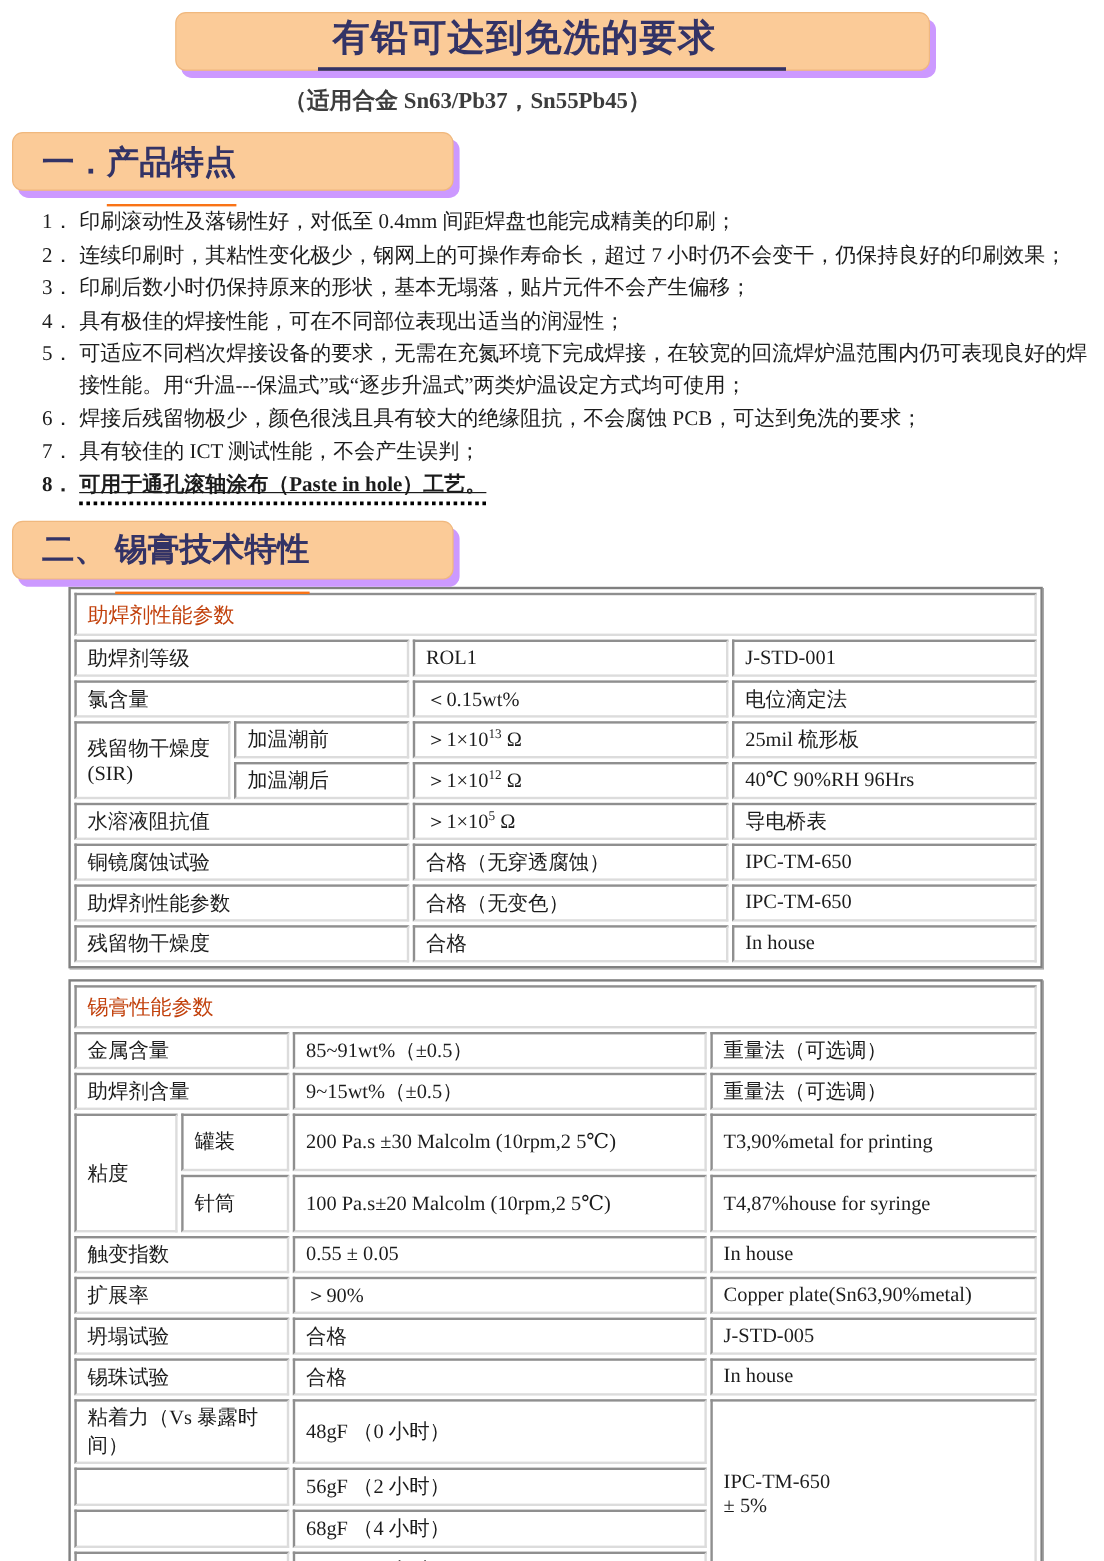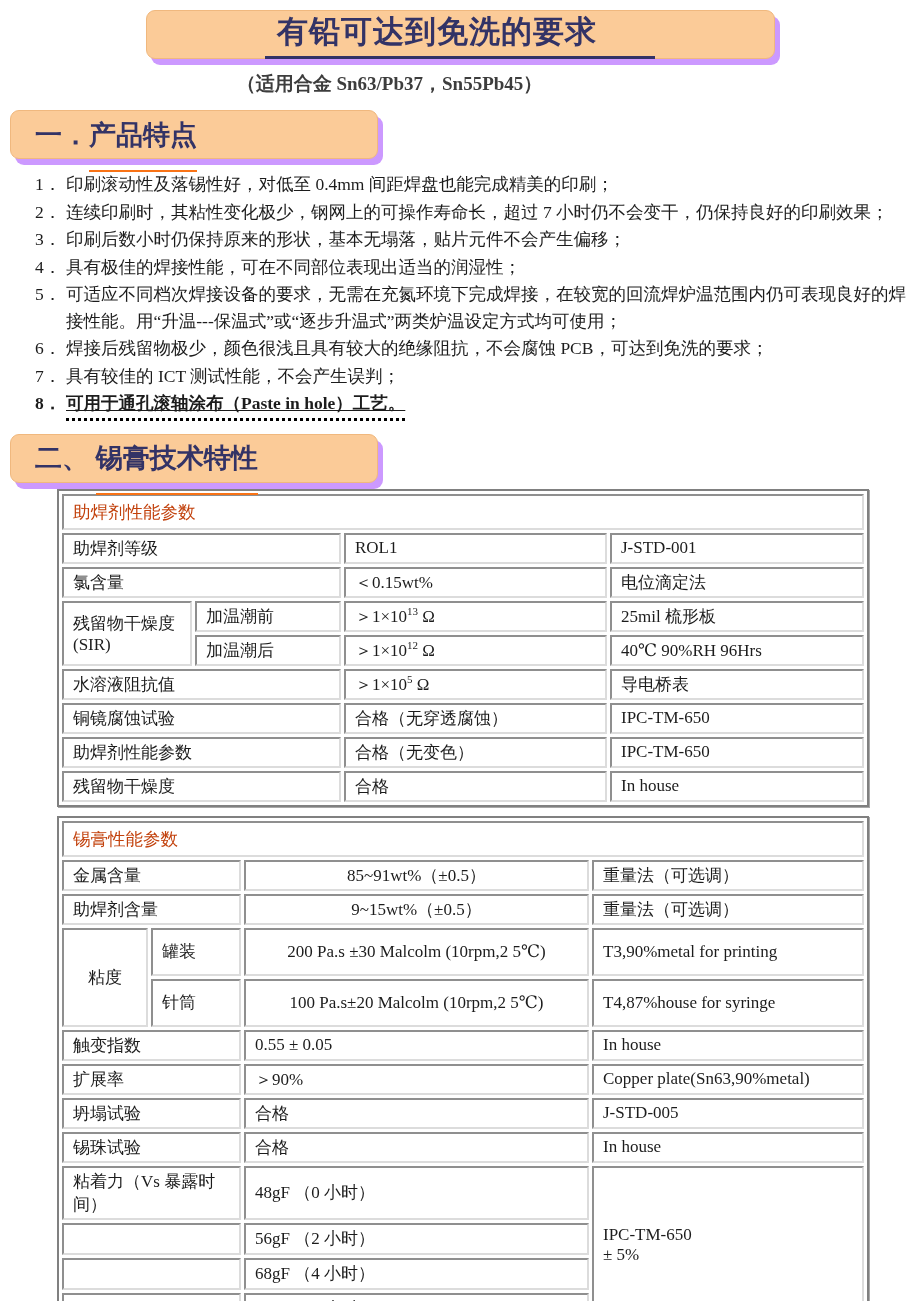--- a/index.html
+++ b/index.html
@@ -32,21 +32,21 @@
   .feature-last .f-text{flex:none;font-weight:bold;text-decoration:underline;
     border-bottom:3px dotted #000;padding-bottom:1px;}
   
   .spec{border-collapse:separate;border-spacing:3px;background:#fff;
     border:2px solid #808080;box-shadow:1px 1px 0 #a8a8a8;
     width:812px;margin:6px 0 0 57px;table-layout:fixed;}
   .spec td{border:2px solid;border-color:#8f8f8f #dcdcdc #dcdcdc #8f8f8f;
     padding:2px 9px;font-size:17px;background:#fff;vertical-align:middle;
     overflow:hidden;}
   .spec .sec-hd{color:#c2410c;font-weight:normal;font-size:17.5px;padding:4px 9px;}
-  .ctr{text-align:center;}
+  .ctr{text-align:left;}
   .tall{height:40px;margin-top:24px;}
   .bold{font-weight:normal;}
   sup{font-size:11px;line-height:0;}
   .paste-tbl{margin-top:9px;}
   .spec .empty-cell{height:24px;}
 </style>
 </head>
 <body>
 
 <div class="banner title-banner">

